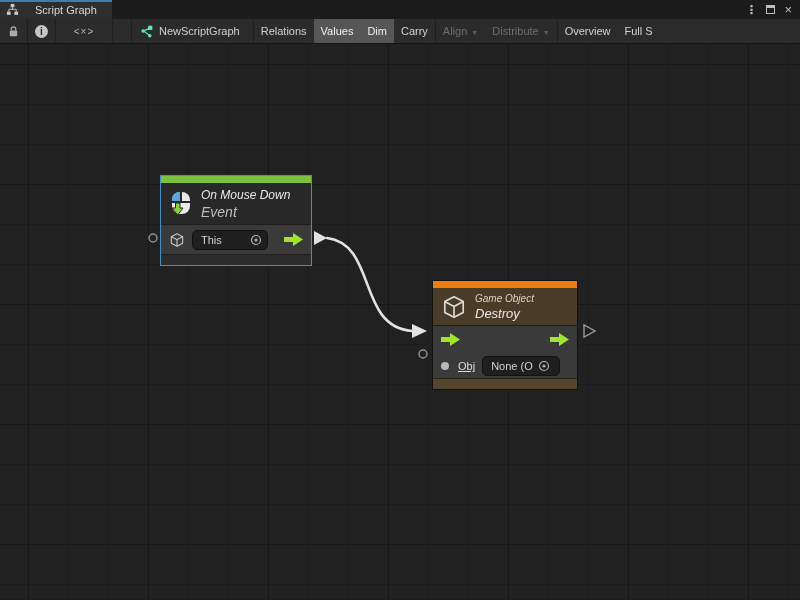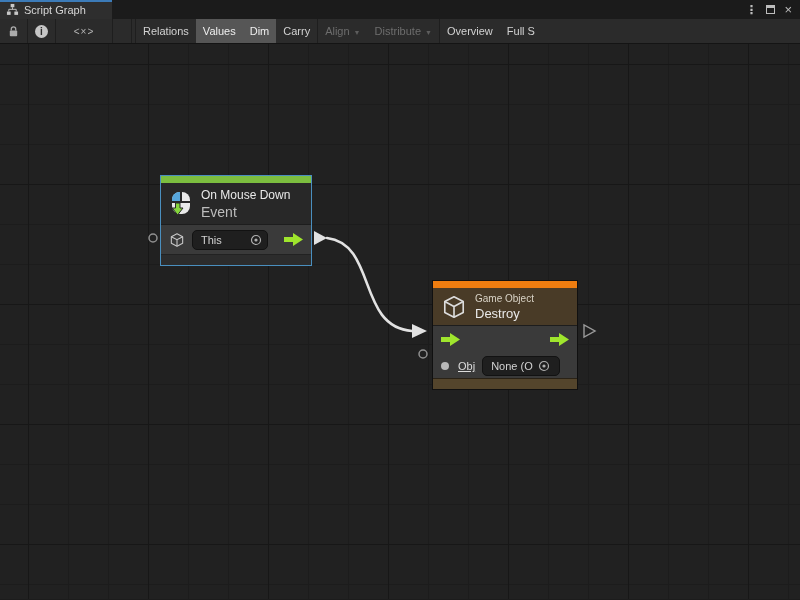--- a/index.html
+++ b/index.html
@@ -2,21 +2,21 @@
 <html><head>
 <meta charset="utf-8">
 <style>
   * { margin:0; padding:0; box-sizing:border-box; }
   html,body { width:800px; height:600px; background:#141414; }
   body { font-family:"Liberation Sans","DejaVu Sans",sans-serif; -webkit-font-smoothing:antialiased; }
   .app { position:relative; width:800px; height:600px; overflow:hidden; background:#1c1c1c; }
 
   
   .tabbar { position:relative; height:19px; background:#1b1b1b; display:flex; align-items:stretch; }
-  .tab { position:relative; width:112px; background:#2e2e2e; display:flex; align-items:center; gap:5px; padding:0 0 0 6px; }
+  .tab { position:relative; width:112px; background:#2e2e2e; display:flex; align-items:center; gap:16px; padding:0 0 0 6px; }
   .tab-accent { position:absolute; top:0; left:0; right:0; height:2px; background:#3c7bb8; }
   .tab-label { color:#d6d6d6; font-size:11px; white-space:nowrap; }
   .win-controls { margin-left:auto; display:flex; align-items:center; gap:7px; padding-right:6px; color:#bdbdbd; }
   .menu-dots { font-size:12px; font-weight:bold; line-height:1; padding:0 2px; }
   .maxbox { width:9px; height:9px; border:1px solid #bdbdbd; border-top:3px solid #bdbdbd; display:inline-block; }
   .close-x { font-size:13px; line-height:1; padding:0 2px; }
 
   
   .toolbar { height:25px; background:#2b2b2b; border-bottom:1px solid #141414; display:flex; align-items:stretch; font-size:11px; color:#cfcfcf; overflow:hidden; }
   .tcell { display:flex; align-items:center; justify-content:center; padding:0 8px; }
@@ -46,21 +46,21 @@
       linear-gradient(to right,#171717 1px,transparent 1px),
       linear-gradient(to bottom,#171717 1px,transparent 1px),
       linear-gradient(to right,#1c1c1c 1px,transparent 1px),
       linear-gradient(to bottom,#1c1c1c 1px,transparent 1px);
     background-size:120px 120px,120px 120px,40px 40px,40px 40px;
     background-position:28px 20px,28px 20px,28px 20px,28px 20px;
     overflow:hidden; }
 
   .node { position:absolute; display:flex; flex-direction:column; }
   .node .accent { height:7px; }
-  .nhead { display:flex; align-items:center; gap:8px; padding:0 10px 0 8px; }
+  .nhead { display:flex; align-items:center; gap:8px; padding:0 10px 0 8px;font-style:italic; }
   .ntitle { color:#e9e9e9; font-size:12px; }
   .nsub { color:#bdbdbd; font-size:14px; margin-top:2px; }
   .nsur { color:#d9d3c6; font-size:10px; margin-bottom:2px; }
   .nbody { background:#3a3a3a; display:flex; flex-direction:column; justify-content:center; }
   .prow { display:flex; align-items:center; padding:0 8px; }
   .flex1 { flex:1; }
   .field { height:20px; background:#1f1f1f; border:1px solid #121212; border-radius:5px; display:flex; align-items:center; gap:5px; padding:0 5px 0 8px; color:#d2d2d2; font-size:11px; }
 
   .node1 { left:160px; top:131px; width:152px; height:91px; border:1.5px solid #4A8FBF; background:#282828; }
   .node1 .accent { background:#7CBE3F; }
@@ -118,20 +118,31 @@
           </svg>
       </span>
     </div>
     <div class="tcell icon-cell sep">
       <span class="info-circle">i</span>
     </div>
     <div class="tcell code-cell sep">
       <span class="code-glyph">&lt;×&gt;</span>
     </div>
     <div class="spacer18 sep"></div>
+    <div class="tcell graphname">
+      <span class="ga">
+        <svg width="13" height="13" viewBox="0 0 14 14">
+            <path d="M10.5 3.4 3.8 6.4l6.5 5" stroke="#63dfc0" stroke-width="1.3" fill="none"></path>
+            <rect x="8.7" y="0.8" width="4.6" height="4.6" fill="#63dfc0"></rect>
+            <circle cx="3.4" cy="6.5" r="1.9" fill="#63dfc0"></circle>
+            <circle cx="10.6" cy="11.6" r="1.9" fill="#63dfc0"></circle>
+          </svg>
+      </span>
+      <span>NewScriptGraph</span>
+    </div>
     <div class="spacer18 sep" style="width:4px;"></div>
     <div class="tcell tbtn">Relations</div>
     <div class="tcell tbtn on">Values</div>
     <div class="tcell tbtn on">Dim</div>
     <div class="tcell tbtn sep">Carry</div>
     <div class="tcell tbtn disabled">
       <span>Align</span>
       <span class="dd">▼</span>
     </div>
     <div class="tcell tbtn disabled sep">

